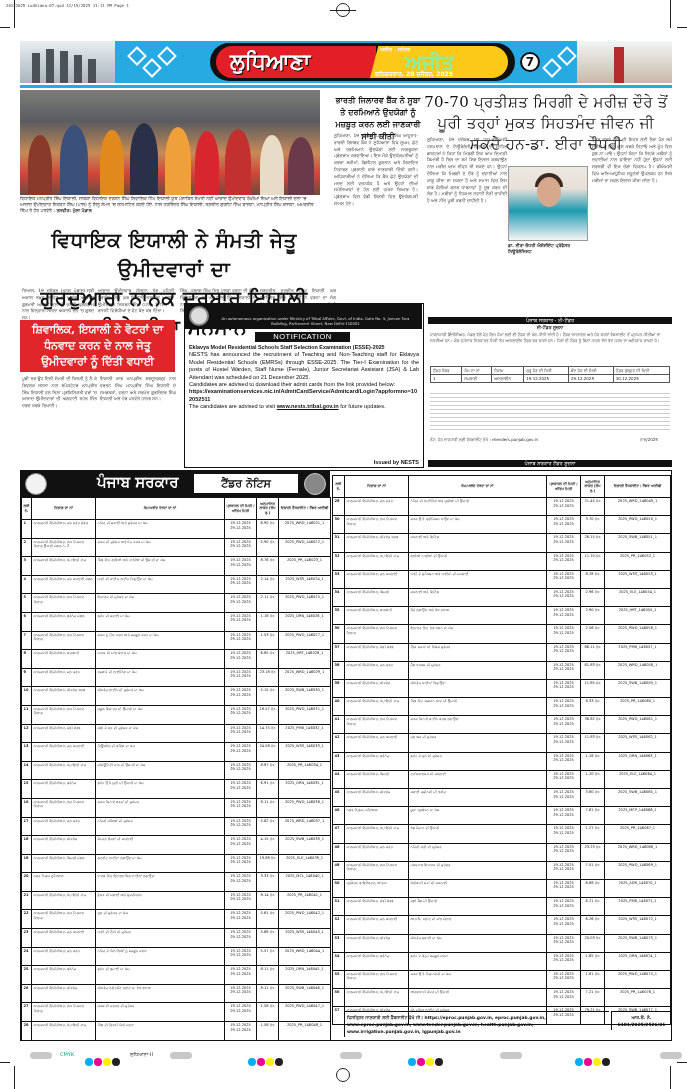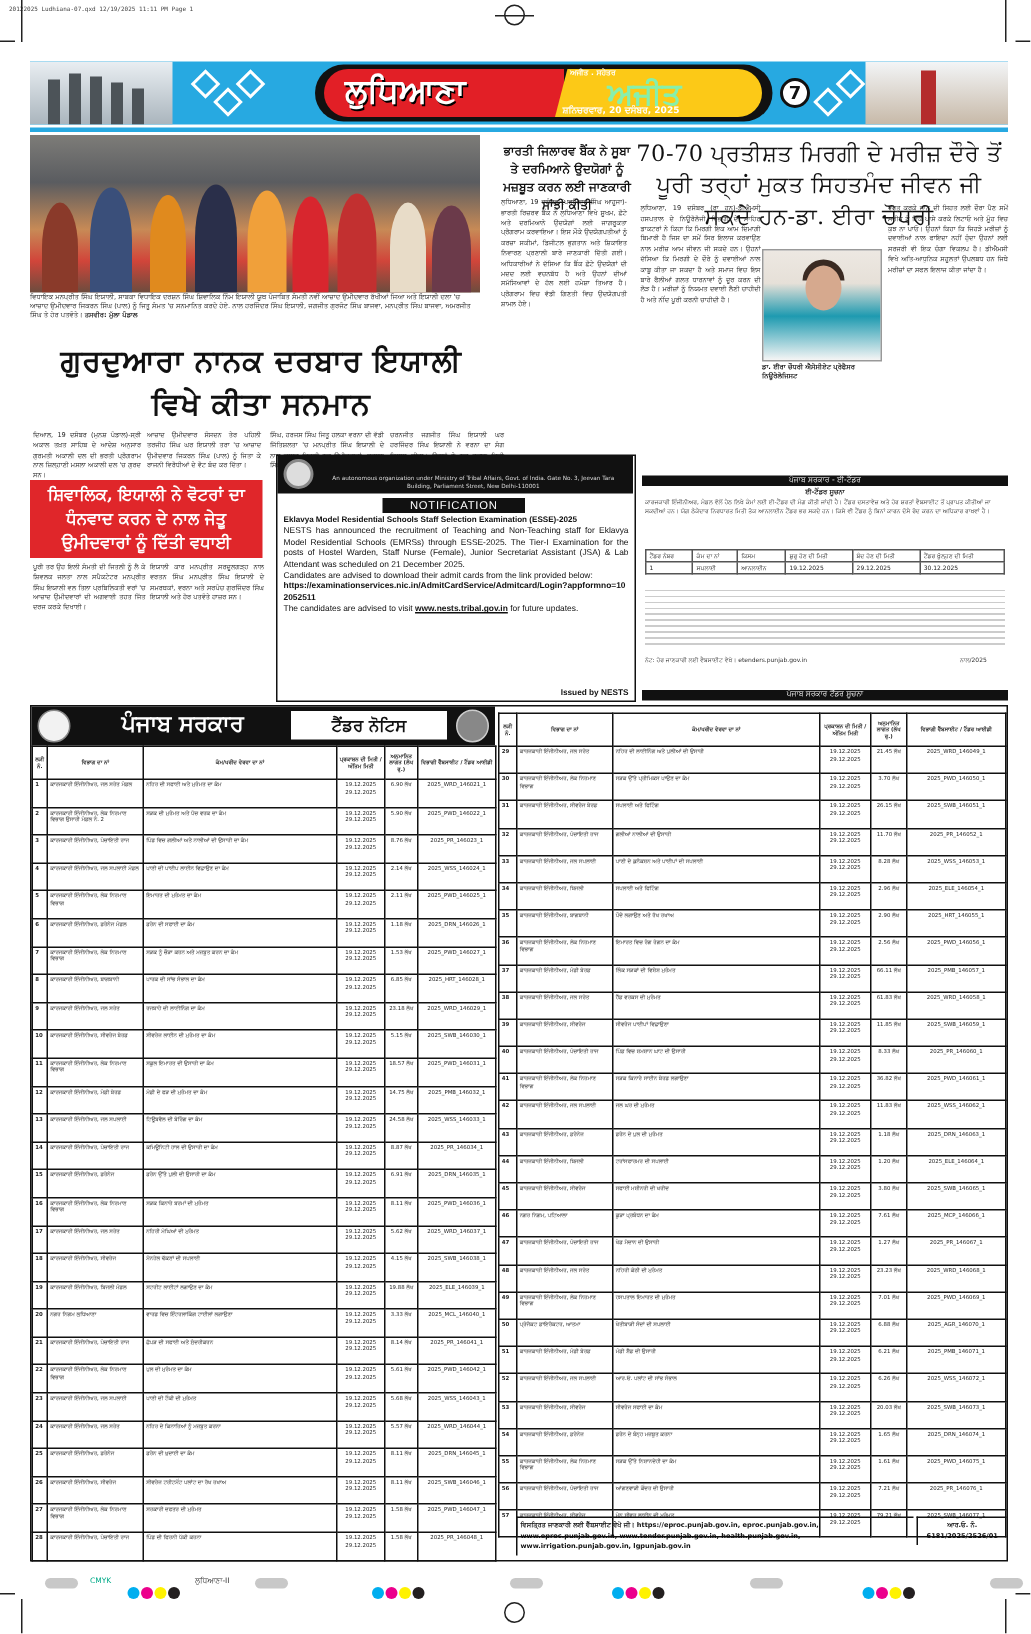--- a/index.html
+++ b/index.html
@@ -53,21 +53,21 @@
 .nests-title{left:28px;top:3px;font-size:7.6px;color:#fff;font-weight:bold;font-family:"Liberation Sans",sans-serif;letter-spacing:0.1px}
 .nests-sub{left:28px;top:13px;width:205px;font-size:3.8px;color:#ddd;text-align:center;line-height:4.5px}
 .notif{left:70px;top:28px;width:95px;height:10px;background:#111;color:#fff;font-size:7.5px;text-align:center;line-height:10px;font-family:"Liberation Sans",sans-serif;letter-spacing:0.5px}
 .nests-body{left:4px;top:40px;width:230px;font-size:5.6px;line-height:7.4px;font-family:"Liberation Sans",sans-serif;color:#111;text-align:justify}
 .nests-body .u{text-decoration:underline;font-weight:bold}
 .issued{right:4px;bottom:2px;font-size:5.5px;font-weight:bold;font-family:"Liberation Sans",sans-serif}
 
 .tender{left:20px;top:470px;width:652px;height:571px;border:1.5px solid #111}
 .t-head{left:0;top:0;width:309px;height:26px;background:#111}
 .emblem{top:2px;width:22px;height:22px;border-radius:50%}
-.t-title{left:60px;top:2px;font-size:15px;color:#fff;font-weight:bold;font-family:"DejaVu Serif",serif}
+.t-title{left:76px;top:2px;font-size:15px;color:#fff;font-weight:bold;font-family:"DejaVu Serif",serif}
 .t-notice{left:173px;top:3px;width:104px;height:19px;background:#fff;font-size:11px;font-weight:bold;text-align:center;line-height:19px;font-family:"DejaVu Serif",serif}
 .tbl{border-collapse:collapse;table-layout:fixed;font-size:3.6px;color:#222}
 .tbl th{border:0.8px solid #111;font-weight:bold;font-size:3.6px;line-height:4.5px;padding:1px;height:22px;vertical-align:middle}
 .tbl td{border:0.8px solid #111;padding:1px 1.5px;vertical-align:top;line-height:4.5px;overflow:hidden}
 .tbl td.c{text-align:center}
 .tbl td.n{font-weight:bold}
 .footer-cell{font-size:4.4px;line-height:7px;font-weight:bold;color:#111}
 
 .cbar{top:1051px;height:8px}
 .dot{display:inline-block;width:8px;height:8px;border-radius:50%;margin-right:1px}
@@ -122,20 +122,21 @@
   <div class="abs person" style="left:240px;width:24px;height:60px;background:#e8dcc8"></div>
   <div class="abs person" style="left:268px;width:26px;height:58px;background:#6b3a4a"></div>
   <div class="abs person" style="left:8px;width:24px;height:60px;background:#8a3a2a"></div>
 </div>
 <div class="abs caption">
   <span>ਵਿਧਾਇਕ ਮਨਪ੍ਰੀਤ ਸਿੰਘ ਇਯਾਲੀ, ਸਾਬਕਾ ਵਿਧਾਇਕ ਦਰਸ਼ਨ ਸਿੰਘ ਸ਼ਿਵਾਲਿਕ ਨਿੰਮ ਇਯਾਲੀ ਯੂਥ ਪੰਜਾਬਿਤ ਸੰਮਤੀ ਨਵੀਂ ਆਜ਼ਾਦ ਉਮੀਦਵਾਰ ਰੱਖੀਆਂ ਜਿਆ ਅਤੇ ਇਯਾਲੀ ਦਲਾ 'ਚ ਆਜ਼ਾਦ ਉਮੀਦਵਾਰ ਜਿਕਰਨ ਸਿੰਘ (ਪਾਲ) ਨੂੰ ਜਿਤੂ ਸੰਮਤ 'ਚ ਸਨਮਾਨਿਤ ਕਰਦੇ ਹੋਏ. ਨਾਲ ਹਰਜਿੰਦਰ ਸਿੰਘ ਇਯਾਲੀ, ਜਗਜੀਤ ਗੁਰਜੰਟ ਸਿੰਘ ਬਾਜਵਾ, ਮਨਪ੍ਰੀਤ ਸਿੰਘ ਬਾਜਵਾ, ਅਮਰਜੀਤ ਸਿੰਘ ਤੇ ਹੋਰ ਪਤਵੰਤੇ।</span>
   <span class="credit">ਤਸਵੀਰ: ਮੁੱਲਾ ਪੰਡਾਲ</span>
 </div>
 
 <div class="abs h1">
+  <div>ਵਿਧਾਇਕ ਇਯਾਲੀ ਨੇ ਸੰਮਤੀ ਜੇਤੂ ਉਮੀਦਵਾਰਾਂ ਦਾ</div>
   <div>ਗੁਰਦੁਆਰਾ ਨਾਨਕ ਦਰਬਾਰ ਇਯਾਲੀ ਵਿਖੇ ਕੀਤਾ ਸਨਮਾਨ</div>
 </div>
 <div class="abs col" style="left:22px;top:288px;width:72px">ਦਿਆਲ, 19 ਦਸੰਬਰ (ਮੁਨਸ਼ ਪੰਡਾਲ)-ਸ੍ਰੀ ਅਕਾਲ ਤਖ਼ਤ ਸਾਹਿਬ ਦੇ ਆਦੇਸ਼ ਅਨੁਸਾਰ ਗੁਰਮਤੀ ਅਕਾਲੀ ਦਲ ਦੀ ਭਰਤੀ ਪ੍ਰੋਗਰਾਮ ਨਾਲ ਜ਼ਿਲ੍ਹਾਣੀ ਮਸਲਾ ਅਕਾਲੀ ਦਲ 'ਚ ਗੁਰਦ ਸਨ।</div>
 <div class="abs col" style="left:98px;top:288px;width:76px">ਆਜ਼ਾਦ ਉਮੀਦਵਾਰ ਸੰਸਦਨ ਤੇਰ ਪਹਿਲੀ ਤਰਜੀਹ ਸਿੰਘ ਘਰ ਇਯਾਲੀ ਤਰਾ 'ਚ ਆਜ਼ਾਦ ਉਮੀਦਵਾਰ ਜਿਕਰਨ ਸਿੰਘ (ਪਾਲ) ਨੂੰ ਜਿਤਾ ਕੇ ਰਾਜਨੀ ਵਿਰੋਧੀਆਂ ਦੇ ਵੋਟ ਬੰਦ ਕਰ ਦਿੱਤਾ।</div>
 <div class="abs col" style="left:180px;top:288px;width:76px">ਸਿੰਘ, ਹਰਜਸ ਸਿੰਘ ਜਿਤੂ ਹਲਕਾ ਵਰਨਾ ਦੀ ਵੱਡੀ ਜਿੱਤਿਸ਼ਲਤਾ 'ਚ ਮਨਪ੍ਰੀਤ ਸਿੰਘ ਇਯਾਲੀ ਦੇ ਨਾਲ ਕਲਾਜ ਜਿਤਲੀ ਨਜੂ ਉਮੀਦਵਾਰਾਂ, ਦਰਸ਼ਨ ਸਿੰਘ ਸ਼ਿਵਾਲਿਕ ਦਾ ਸਨਮਾਨ ਕੀਤਾ ਗਿਆ।</div>
 <div class="abs col" style="left:260px;top:288px;width:76px">ਚਰਨਜੀਤ ਜਗਜੀਤ ਸਿੰਘ ਇਯਾਲੀ ਘਰ ਹਰਜਿੰਦਰ ਸਿੰਘ ਇਯਾਲੀ ਨੇ ਵਰਨਾ ਦਾ ਸੰਗ ਹਿਸਾਬ ਕੀਤਾ। ਉਹਨਾਂ ਨੇ ਨਜੂ ਜਵਾਨ ਜਿਤੀ ਉਮੀਦਵਾਰਾਂ ਨੂੰ ਵਧਾਈ ਦਿੱਤੀ।</div>
 
 <div class="abs redbox">ਸ਼ਿਵਾਲਿਕ, ਇਯਾਲੀ ਨੇ ਵੋਟਰਾਂ ਦਾ ਧੰਨਵਾਦ ਕਰਨ ਦੇ ਨਾਲ ਜੇਤੂ ਉਮੀਦਵਾਰਾਂ ਨੂੰ ਦਿੱਤੀ ਵਧਾਈ</div>
 <div class="abs col" style="left:22px;top:376px;width:75px">ਪੂਰੀ ਤਰ ਉਹ ਇਲੀ ਸੰਮਤੀ ਦੀ ਜਿਤਲੀ ਨੂੰ ਲੈ ਕੇ ਸ਼ਿਵਲਕ ਜਲਤਾ ਨਾਲ ਸਪੈਕਟੇਟਰ ਮਨਪ੍ਰੀਤ ਸਿੰਘ ਇਯਾਲੀ ਵਲ ਤਿਲਾ ਪ੍ਰਬਿਲਿਕਤੀ ਵਰਾਂ 'ਚ ਆਜ਼ਾਦ ਉਮੀਦਵਾਰਾਂ ਦੀ ਅਗਵਾਈ ਤਹਤ ਜਿੱਤ ਦਰਜ ਕਰਕੇ ਦਿਖਾਈ।</div>
 <div class="abs col" style="left:100px;top:376px;width:76px">ਇਯਾਲੀ ਕਾਰ ਮਨਪ੍ਰੀਤ ਸਰਦੂਲਗੜ੍ਹ ਨਾਲ ਵਰਤਨ ਸਿੰਘ ਮਨਪ੍ਰੀਤ ਸਿੰਘ ਇਯਾਲੀ ਦੇ ਸਮਰਥਕਾਂ, ਵਰਨਾ ਅਤੇ ਸਰਪੰਚ ਗੁਰਜਿੰਦਰ ਸਿੰਘ ਇਯਾਲੀ ਅਤੇ ਹੋਰ ਪਤਵੰਤੇ ਹਾਜ਼ਰ ਸਨ।</div>

